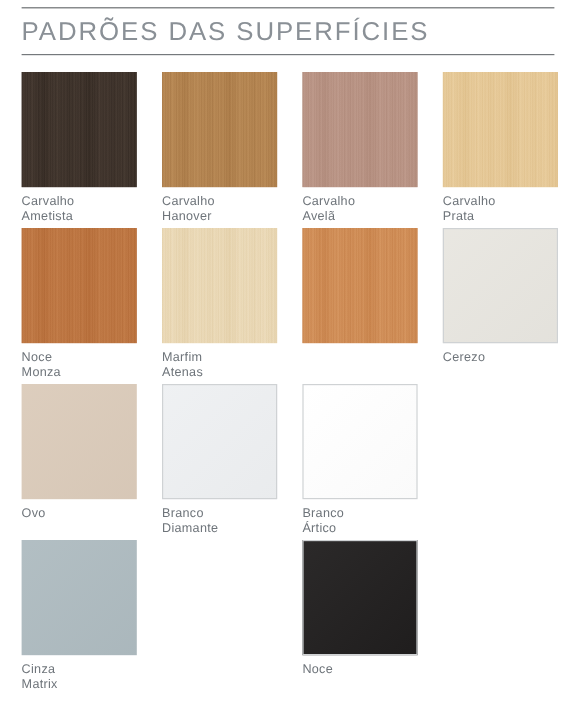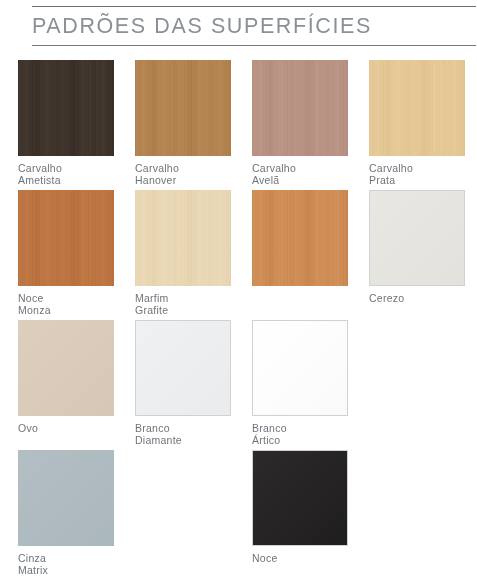--- a/index.html
+++ b/index.html
@@ -11,21 +11,21 @@
     height: 587px;
     background: #ffffff;
     font-family: "Liberation Sans", sans-serif;
     overflow: hidden;
     position: relative;
   }
 
   
   .header {
     position: absolute;
-    left: 32px;
+    left: 18px;
     top: 6px;
     width: 444px;
   }
   .rule {
     height: 1px;
     background: #6b6f72;
     width: 100%;
   }
   .rule.bottom { background: #75797c; }
   .page-title {
@@ -133,21 +133,21 @@
           <div class="grain" style="background-image: repeating-linear-gradient(90deg, rgba(169, 98, 47, 0.333) 0px, rgba(169, 98, 47, 0) 1px, rgba(204, 138, 87, 0.267) 2px, rgba(169, 98, 47, 0.2) 3px, rgba(204, 138, 87, 0.133) 4px, rgba(169, 98, 47, 0.3) 5px, rgba(204, 138, 87, 0.2) 6px, rgba(169, 98, 47, 0.133) 7px), repeating-linear-gradient(90deg, rgba(169, 98, 47, 0.19) 0px, rgba(204, 138, 87, 0.18) 9px, rgba(169, 98, 47, 0.1) 19px, rgba(204, 138, 87, 0.22) 27px, rgba(169, 98, 47, 0.17) 38px), linear-gradient(90deg, rgba(204, 138, 87, 0.25) 0%, rgba(169, 98, 47, 0.165) 18%, rgba(204, 138, 87, 0.2) 37%, rgba(169, 98, 47, 0.2) 58%, rgba(204, 138, 87, 0.227) 78%, rgba(169, 98, 47, 0.15) 100%);"></div>
         </div>
         <div class="swatch-label">Noce
 Monza</div>
       </div>
       <div class="swatch-cell" data-col="1">
         <div class="swatch-chip" style="background: rgb(233, 215, 179);">
           <div class="grain" style="background-image: repeating-linear-gradient(90deg, rgba(220, 198, 157, 0.333) 0px, rgba(220, 198, 157, 0) 1px, rgba(243, 229, 202, 0.267) 2px, rgba(220, 198, 157, 0.2) 3px, rgba(243, 229, 202, 0.133) 4px, rgba(220, 198, 157, 0.3) 5px, rgba(243, 229, 202, 0.2) 6px, rgba(220, 198, 157, 0.133) 7px), repeating-linear-gradient(90deg, rgba(220, 198, 157, 0.19) 0px, rgba(243, 229, 202, 0.18) 9px, rgba(220, 198, 157, 0.1) 19px, rgba(243, 229, 202, 0.22) 27px, rgba(220, 198, 157, 0.17) 38px), linear-gradient(90deg, rgba(243, 229, 202, 0.25) 0%, rgba(220, 198, 157, 0.165) 18%, rgba(243, 229, 202, 0.2) 37%, rgba(220, 198, 157, 0.2) 58%, rgba(243, 229, 202, 0.227) 78%, rgba(220, 198, 157, 0.15) 100%);"></div>
         </div>
         <div class="swatch-label">Marfim
-Grafite</div>
+Atenas</div>
       </div>
       <div class="swatch-cell" data-col="2">
         <div class="swatch-chip" style="background: rgb(207, 138, 82);">
           <div class="grain" style="background-image: repeating-linear-gradient(90deg, rgba(187, 118, 64, 0.333) 0px, rgba(187, 118, 64, 0) 1px, rgba(223, 165, 114, 0.267) 2px, rgba(187, 118, 64, 0.2) 3px, rgba(223, 165, 114, 0.133) 4px, rgba(187, 118, 64, 0.3) 5px, rgba(223, 165, 114, 0.2) 6px, rgba(187, 118, 64, 0.133) 7px), repeating-linear-gradient(90deg, rgba(187, 118, 64, 0.19) 0px, rgba(223, 165, 114, 0.18) 9px, rgba(187, 118, 64, 0.1) 19px, rgba(223, 165, 114, 0.22) 27px, rgba(187, 118, 64, 0.17) 38px), linear-gradient(90deg, rgba(223, 165, 114, 0.25) 0%, rgba(187, 118, 64, 0.165) 18%, rgba(223, 165, 114, 0.2) 37%, rgba(187, 118, 64, 0.2) 58%, rgba(223, 165, 114, 0.227) 78%, rgba(187, 118, 64, 0.15) 100%);"></div>
         </div>
       </div>
       <div class="swatch-cell" data-col="3">
         <div class="swatch-chip bordered" style="background: rgb(232, 230, 224);">
           <div class="grain" style="background-image: linear-gradient(135deg, rgba(255, 255, 255, 0.05) 0%, rgba(0, 0, 0, 0.02) 100%);"></div>
         </div>

